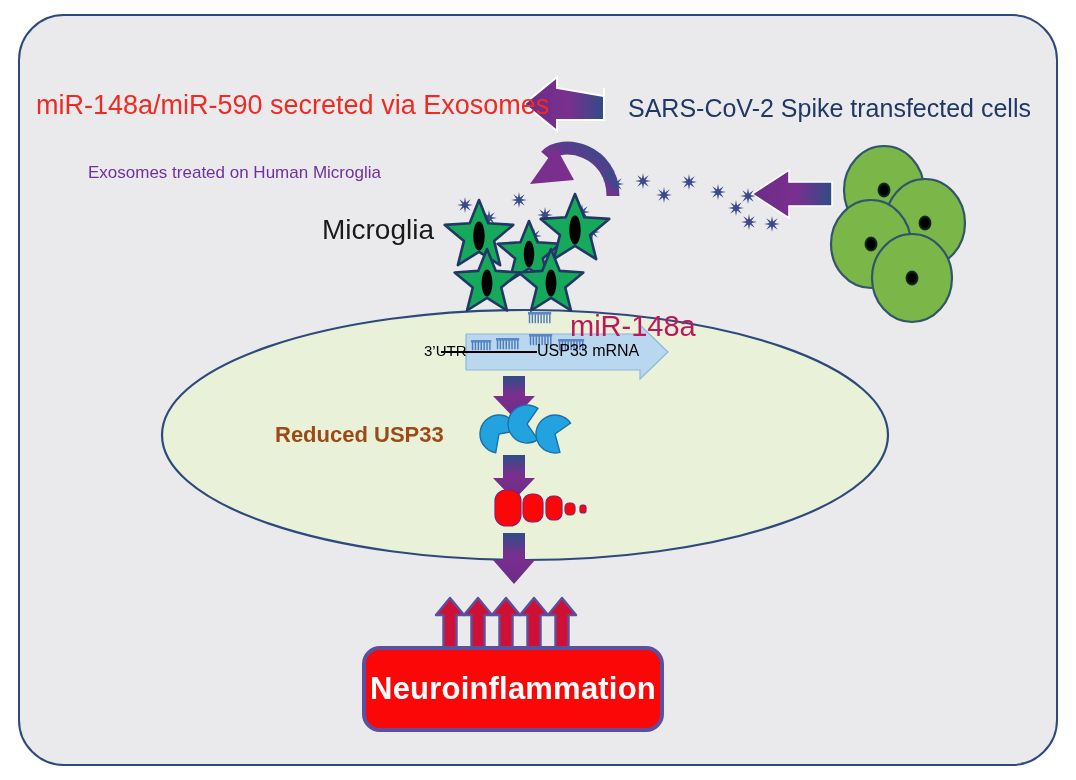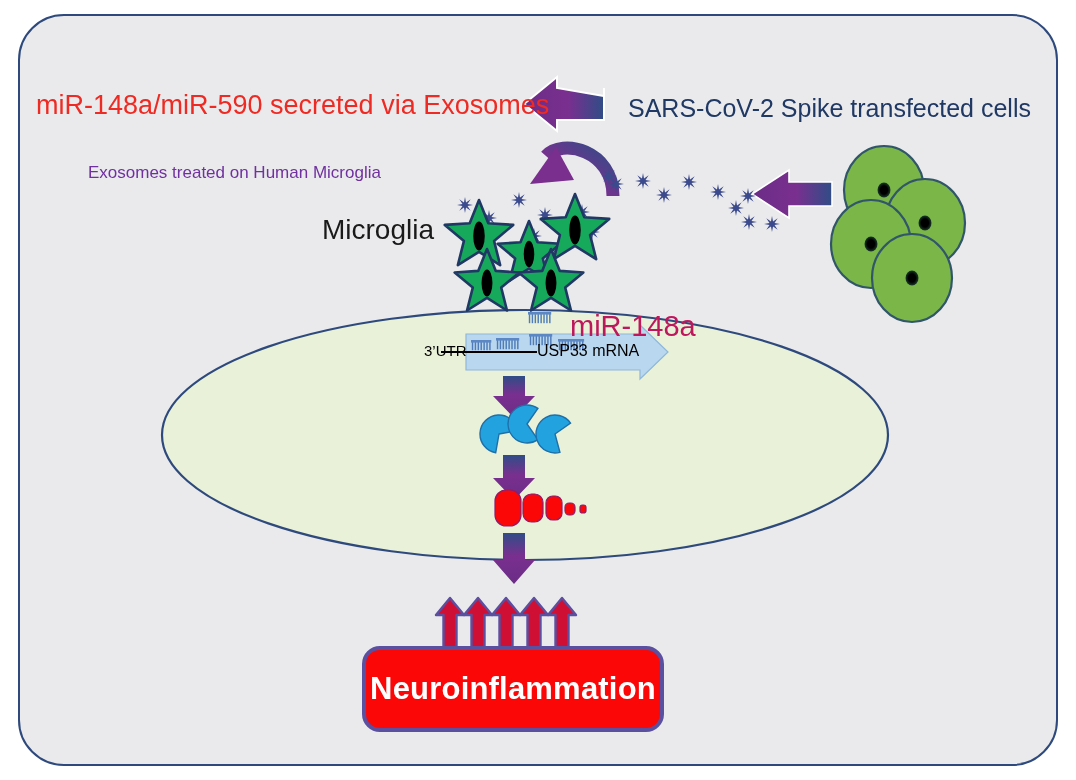--- a/index.html
+++ b/index.html
@@ -313,17 +313,18 @@
   <div class="txt t-exo-treated">Exosomes treated on Human Microglia</div>
 
   <div class="txt t-microglia">Microglia</div>
 
   <div class="txt t-mir148a">miR-148a</div>
 
   <div class="txt t-utr">3’UTR</div>
 
   <div class="txt t-usp33mrna">USP33 mRNA</div>
 
+  <div class="txt t-reduced">Reduced USP33</div>
 
 
   <div class="t-neuro">Neuroinflammation</div>
 
 </div>
 
 </body></html>

